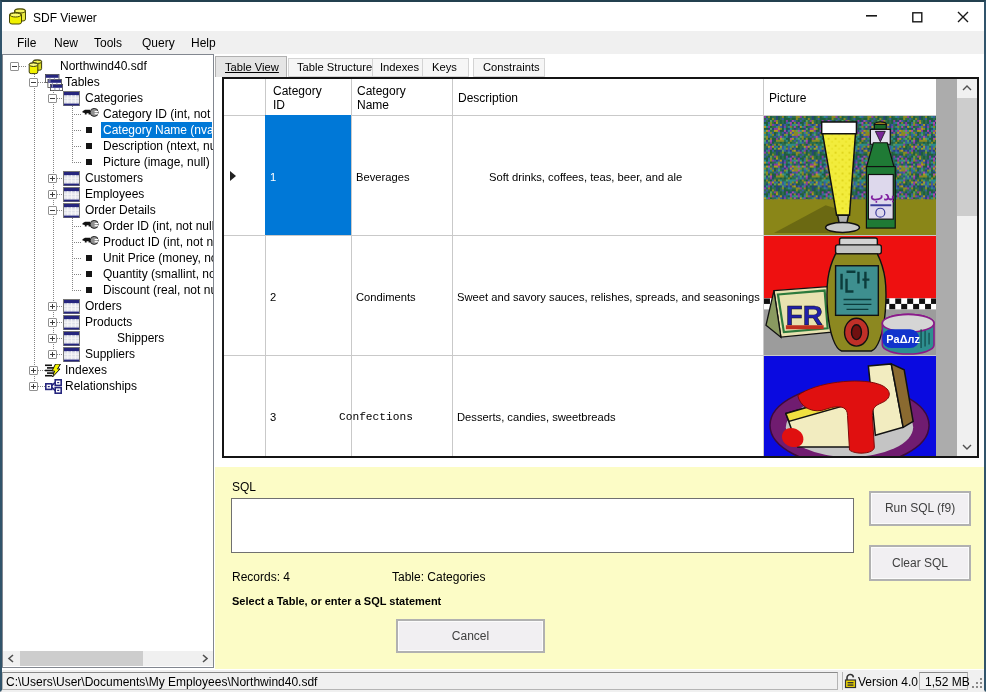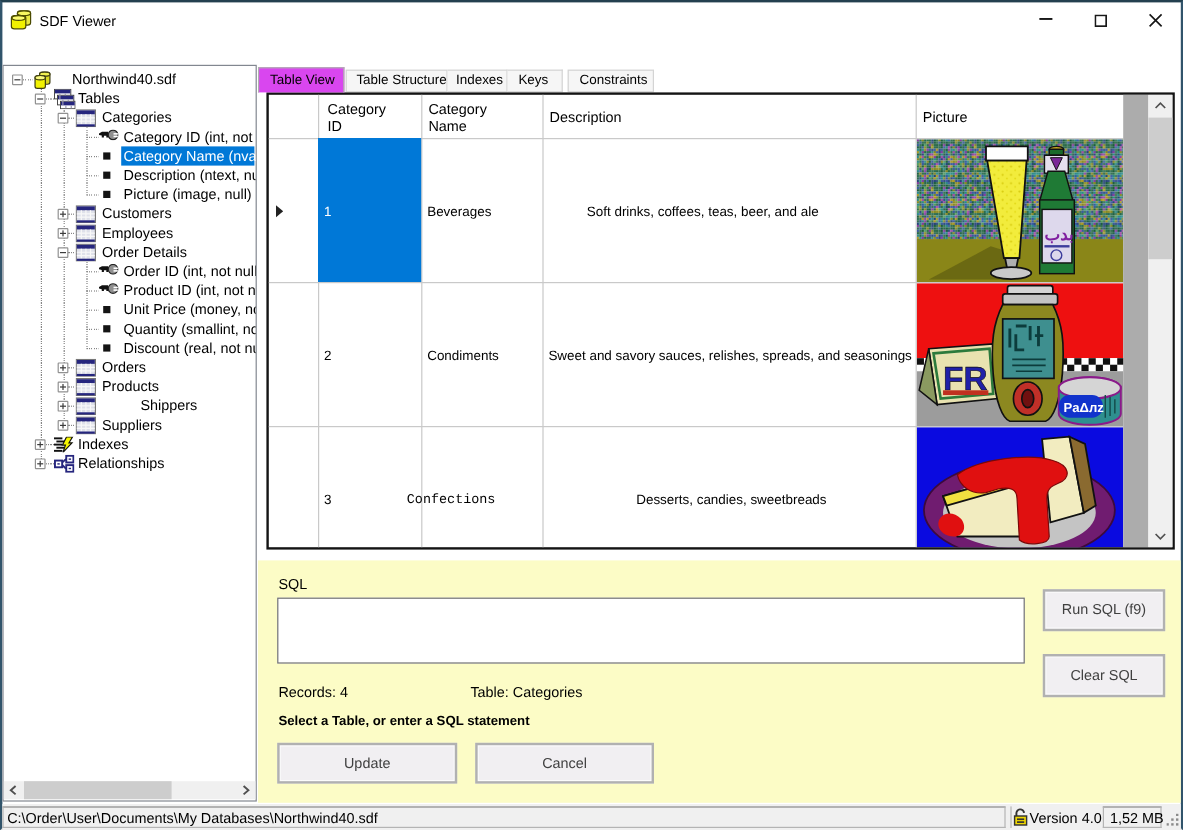--- a/index.html
+++ b/index.html
@@ -41,20 +41,27 @@
 <svg class="abs" style="left:864px;top:13px;" width="12" height="3" viewBox="0 0 12 3">
       <rect x="0" y="0" width="11" height="1.6" fill="#181818"></rect>
     </svg>
 <svg class="abs" style="left:910px;top:10px;" width="11" height="11" viewBox="0 0 11 11">
       <rect x="0.8" y="0.8" width="9" height="9" fill="none" stroke="#181818" stroke-width="1.4"></rect>
     </svg>
 <svg class="abs" style="left:955px;top:9px;" width="12" height="12" viewBox="0 0 12 12">
       <path d="M1,1 L11,11 M11,1 L1,11" stroke="#181818" stroke-width="1.4"></path>
     </svg>
 
+<div id="menubar">
+<span class="menuitem" style="left:15px;">File</span>
+<span class="menuitem" style="left:52px;">New</span>
+<span class="menuitem" style="left:92px;">Tools</span>
+<span class="menuitem" style="left:140px;">Query</span>
+<span class="menuitem" style="left:189px;">Help</span>
+</div>
 
 <div id="tree">
 <div class="vdot" style="left:30.5px;top:19.0px;height:312.0px;"></div>
 <div class="vdot" style="left:49.5px;top:35.0px;height:264.0px;"></div>
 <div class="vdot" style="left:68.5px;top:51.0px;height:56.0px;"></div>
 <div class="vdot" style="left:68.5px;top:163.0px;height:72.0px;"></div>
 <div class="hdot" style="left:16px;top:11.0px;width:8px;"></div>
 <div class="expbox" style="left:6.5px;top:6.5px;">
         <div class="h"></div>
       </div>
@@ -311,21 +318,21 @@
 <svg class="abs" style="left:4px;top:3px;" width="8" height="9" viewBox="0 0 8 9">
           <path d="M6,1 L2,4.5 L6,8" stroke="#505050" stroke-width="1.6" fill="none"></path>
         </svg>
 <svg class="abs" style="left:198px;top:3px;" width="8" height="9" viewBox="0 0 8 9">
           <path d="M2,1 L6,4.5 L2,8" stroke="#505050" stroke-width="1.6" fill="none"></path>
         </svg>
 <div class="abs" style="left:17px;top:0px;width:123px;height:15px;background:#cdcdcd;"></div>
 </div>
 </div>
 
-<div class="tabx" style="left:213px;top:54px;width:72px;height:21px;background:#d946ef;border:1px solid #b0b0b0;border-bottom:none;z-index:3;padding-top:4px;padding-left:9px;">Table View</div>
+<div class="tabx" style="left:213px;top:54px;width:72px;height:21px;background:#e5e5e5;border:1px solid #b0b0b0;border-bottom:none;z-index:3;padding-top:4px;padding-left:9px;text-decoration:underline;">Table View</div>
 <div class="tabx" style="left:286px;top:56px;width:85px;height:19px;background:#f6f6f6;border:1px solid #d4d4d4;padding-top:2px;padding-left:8px;">Table Structure</div>
 <div class="tabx" style="left:371px;top:56px;width:50px;height:19px;background:#f6f6f6;border:1px solid #d4d4d4;border-left:none;padding-top:2px;padding-left:7px;">Indexes</div>
 <div class="tabx" style="left:421px;top:56px;width:46px;height:19px;background:#f6f6f6;border:1px solid #d4d4d4;border-left:none;padding-top:2px;padding-left:9px;">Keys</div>
 <div class="tabx" style="left:471px;top:56px;width:72px;height:19px;background:#f6f6f6;border:1px solid #d4d4d4;padding-top:2px;padding-left:9px;">Constraints</div>
 
 <div class="abs" style="left:220px;top:75px;width:757px;height:381px;border:2px solid #141414;background:#fff;">
 
 <div class="abs" style="left:41px;top:0;width:1px;height:377px;background:#c9c9c9;"></div>
 <div class="abs" style="left:127px;top:0;width:1px;height:377px;background:#c9c9c9;"></div>
 <div class="abs" style="left:228px;top:0;width:1px;height:377px;background:#c9c9c9;"></div>
@@ -352,21 +359,21 @@
         <path d="M1,1 L7,6 L1,11 z" fill="#222"></path>
       </svg>
 <div class="abs" style="left:46px;top:89.5px;font-size:11.2px;line-height:16px;color:#fff;">1</div>
 <div class="abs" style="left:132px;top:89.5px;font-size:11.2px;line-height:16px;">Beverages</div>
 <div class="abs" style="left:233px;top:89.5px;font-size:11.2px;line-height:16px;white-space:nowrap;overflow:hidden;width:305px;margin-left:32px;">Soft drinks, coffees, teas, beer, and ale</div>
 <div class="abs" style="left:46px;top:209.5px;font-size:11.2px;line-height:16px;color:#000;">2</div>
 <div class="abs" style="left:132px;top:209.5px;font-size:11.2px;line-height:16px;">Condiments</div>
 <div class="abs" style="left:233px;top:209.5px;font-size:11.2px;line-height:16px;white-space:nowrap;overflow:hidden;width:305px;">Sweet and savory sauces, relishes, spreads, and seasonings</div>
 <div class="abs" style="left:46px;top:329.5px;font-size:11.2px;line-height:16px;color:#000;">3</div>
 <div class="abs" style="left:115px;top:329.5px;font-size:11.2px;line-height:16px;font-family:Liberation Mono, monospace;">Confections</div>
-<div class="abs" style="left:233px;top:329.5px;font-size:11.2px;line-height:16px;white-space:nowrap;overflow:hidden;width:305px;text-align:center;">Desserts, candies, sweetbreads</div>
+<div class="abs" style="left:233px;top:329.5px;font-size:11.2px;line-height:16px;white-space:nowrap;overflow:hidden;width:305px;">Desserts, candies, sweetbreads</div>
 <svg class="abs" style="left:540px;top:37px;" width="172" height="119" viewBox="0 0 173 120" preserveAspectRatio="none">
 <defs>
           <pattern id="nz" width="36" height="36" patternUnits="userSpaceOnUse">
             <rect x="0" y="0" width="2" height="2" fill="#8a3aa2"></rect>
             <rect x="2" y="0" width="2" height="2" fill="#2e6e4e"></rect>
             <rect x="4" y="0" width="2" height="2" fill="#8a8a22"></rect>
             <rect x="6" y="0" width="2" height="2" fill="#1e5e3e"></rect>
             <rect x="8" y="0" width="2" height="2" fill="#2e6e4e"></rect>
             <rect x="10" y="0" width="2" height="2" fill="#2e6e4e"></rect>
             <rect x="12" y="0" width="2" height="2" fill="#27457a"></rect>
@@ -798,27 +805,26 @@
 </div>
 
 <div class="abs" style="left:213px;top:465px;width:769px;height:202px;background:#fcfcc6;">
 <div class="abs" style="left:17px;top:13px;">SQL</div>
 <div class="abs" style="left:16px;top:31px;width:623px;height:55px;background:#fff;border:1px solid #707070;"></div>
 <div class="btn2" style="left:654px;top:24px;width:102px;height:35px;line-height:31px;">Run SQL (f9)</div>
 <div class="btn2" style="left:654px;top:78px;width:102px;height:36px;line-height:32px;">Clear SQL</div>
 <div class="abs" style="left:17px;top:103px;">Records: 4</div>
 <div class="abs" style="left:177px;top:103px;">Table: Categories</div>
 <div class="abs" style="left:17px;top:128px;font-weight:bold;font-size:11px;">Select a Table, or enter a SQL statement</div>
-<div class="btn2" style="left:16px;top:152px;width:150px;height:34px;line-height:30px;">Update</div>
 <div class="btn2" style="left:181px;top:152px;width:149px;height:34px;line-height:30px;">Cancel</div>
 </div>
 
 <div id="statusbar">
 <div class="sunk" style="left:0px;top:2px;width:836px;height:18px;border-top-color:#8a8a8a;"></div>
-<div class="abs" style="left:4px;top:5px;font-size:12px;">C:\Order\User\Documents\My Databases\Northwind40.sdf</div>
+<div class="abs" style="left:4px;top:5px;font-size:12px;">C:\Users\User\Documents\My Employees\Northwind40.sdf</div>
 <div class="abs" style="left:840px;top:2px;width:1px;height:18px;background:#b4b4b4;"></div>
 <svg class="abs" style="left:841px;top:3px;" width="15" height="16" viewBox="0 0 15 16">
 <path d="M4,7 V5 a3.2,3.2 0 0 1 6.4,-0.6" fill="none" stroke="#333" stroke-width="1.6"></path>
 <rect x="2.5" y="7" width="10" height="7.5" fill="#f0d800" stroke="#333" stroke-width="1.2"></rect>
 <rect x="4.5" y="9" width="6" height="1.4" fill="#333"></rect>
         <rect x="4.5" y="11.4" width="6" height="1.4" fill="#333"></rect>
 </svg>
 <div class="abs" style="left:856px;top:5px;font-size:12px;">Version 4.0</div>
 <div class="sunk" style="left:917px;top:2px;width:49px;height:18px;border-top-color:#8a8a8a;"></div>
 <div class="abs" style="left:923px;top:5px;font-size:12px;">1,52 MB</div>

